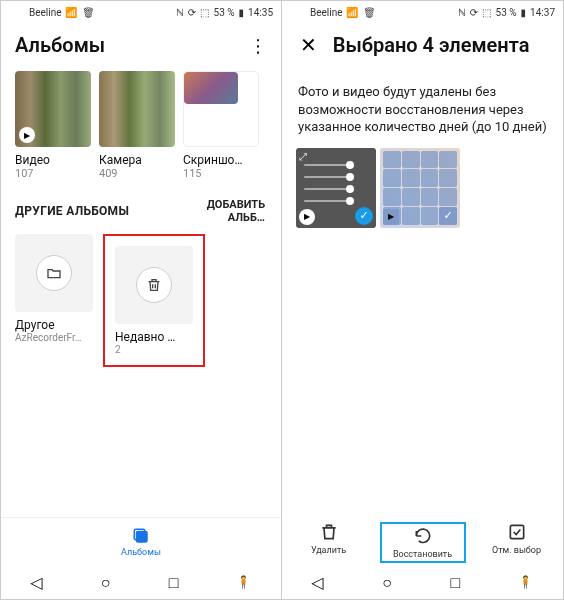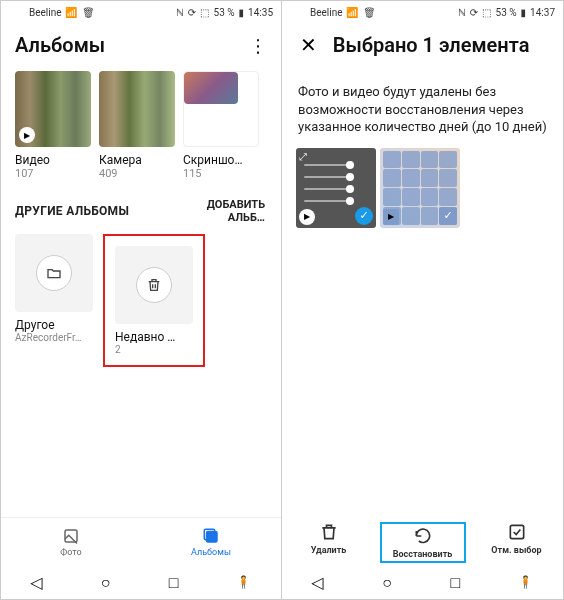--- a/index.html
+++ b/index.html
@@ -42,21 +42,21 @@
 .sel-thumb { width: 80px; height: 80px; border-radius: 3px; background: #555; position: relative; }
 .sel-thumb.grid2 { background: linear-gradient(45deg,#c9d5e8,#e8d5c9); display: grid; grid-template-columns: repeat(4,1fr); grid-template-rows: repeat(4,1fr); gap: 1px; padding: 3px; }
 .sel-thumb.grid2 div { background: rgba(120,150,200,0.7); border-radius: 2px; }
 .check { position: absolute; bottom: 3px; right: 3px; width: 18px; height: 18px; border-radius: 50%; background: #1a9be8; display: flex; align-items: center; justify-content: center; color: #fff; font-size: 11px; }
 .sel-thumb .play-badge { bottom: 3px; left: 3px; }
 .expand { position: absolute; top: 3px; left: 3px; color: #fff; font-size: 10px; }
 .lines { position: absolute; top: 16px; left: 8px; right: 22px; }
 .lines div { height: 2px; background: rgba(255,255,255,0.5); margin-bottom: 10px; border-radius: 1px; }
 .lines div span { display: inline-block; width: 8px; height: 8px; border-radius: 50%; background: #fff; float: right; margin-top: -3px; }
 .action-bar { display: flex; justify-content: center; gap: 14px; padding: 6px 0 2px; }
-.action { width: 74px; display: flex; flex-direction: column; align-items: center; gap: 3px; font-weight: bold; }
+.action { width: 74px; display: flex; flex-direction: column; align-items: center; gap: 3px; }
 .action-label { font-size: 9px; color: #333; }
 .redbox2 { border: 2px solid #0ea5e9; padding: 2px 4px; }
 </style>
 </head>
 <body>
 
 <div class="phone">
   <div class="statusbar">
     <div class="sb-left">
       <span>Beeline</span>
@@ -128,27 +128,20 @@
             </div>
           </div>
           <div class="other-name">Недавно …</div>
           <div class="other-sub">2</div>
         </div>
       </div>
     </div>
   </div>
 
   <div class="bottomtabs">
-    <div class="tab">
-      <svg width="18" height="18" viewBox="0 0 24 24" fill="none" stroke="#666" stroke-width="2">
-          <rect x="4" y="4" width="16" height="16" rx="2"></rect>
-          <path d="M4 16l5-5 11 11"></path>
-        </svg>
-      <div class="tab-label">Фото</div>
-    </div>
     <div class="tab active">
       <svg width="18" height="18" viewBox="0 0 24 24" fill="#1a73e8" stroke="#1a73e8" stroke-width="2">
           <rect x="6" y="6" width="14" height="14" rx="2"></rect>
           <rect x="3" y="3" width="14" height="14" rx="2" fill="none"></rect>
         </svg>
       <div class="tab-label">Альбомы</div>
     </div>
   </div>
 
   <div class="navbar">
@@ -171,21 +164,21 @@
       <span>⟳</span>
       <span>⬚</span>
       <span>53 %</span>
       <span>▮</span>
       <span>14:37</span>
     </div>
   </div>
 
   <div class="header" style="justify-content:flex-start;gap:12px">
     <div class="close-x">✕</div>
-    <div class="header-title">Выбрано 1 элемента</div>
+    <div class="header-title">Выбрано 4 элемента</div>
   </div>
 
   <div class="content">
     <div class="warn-text">Фото и видео будут удалены без возможности восстановления через указанное количество дней (до 10 дней)</div>
 
     <div class="sel-grid">
       <div class="sel-thumb">
         <div class="expand">⤢</div>
         <div class="lines">
             <div>

